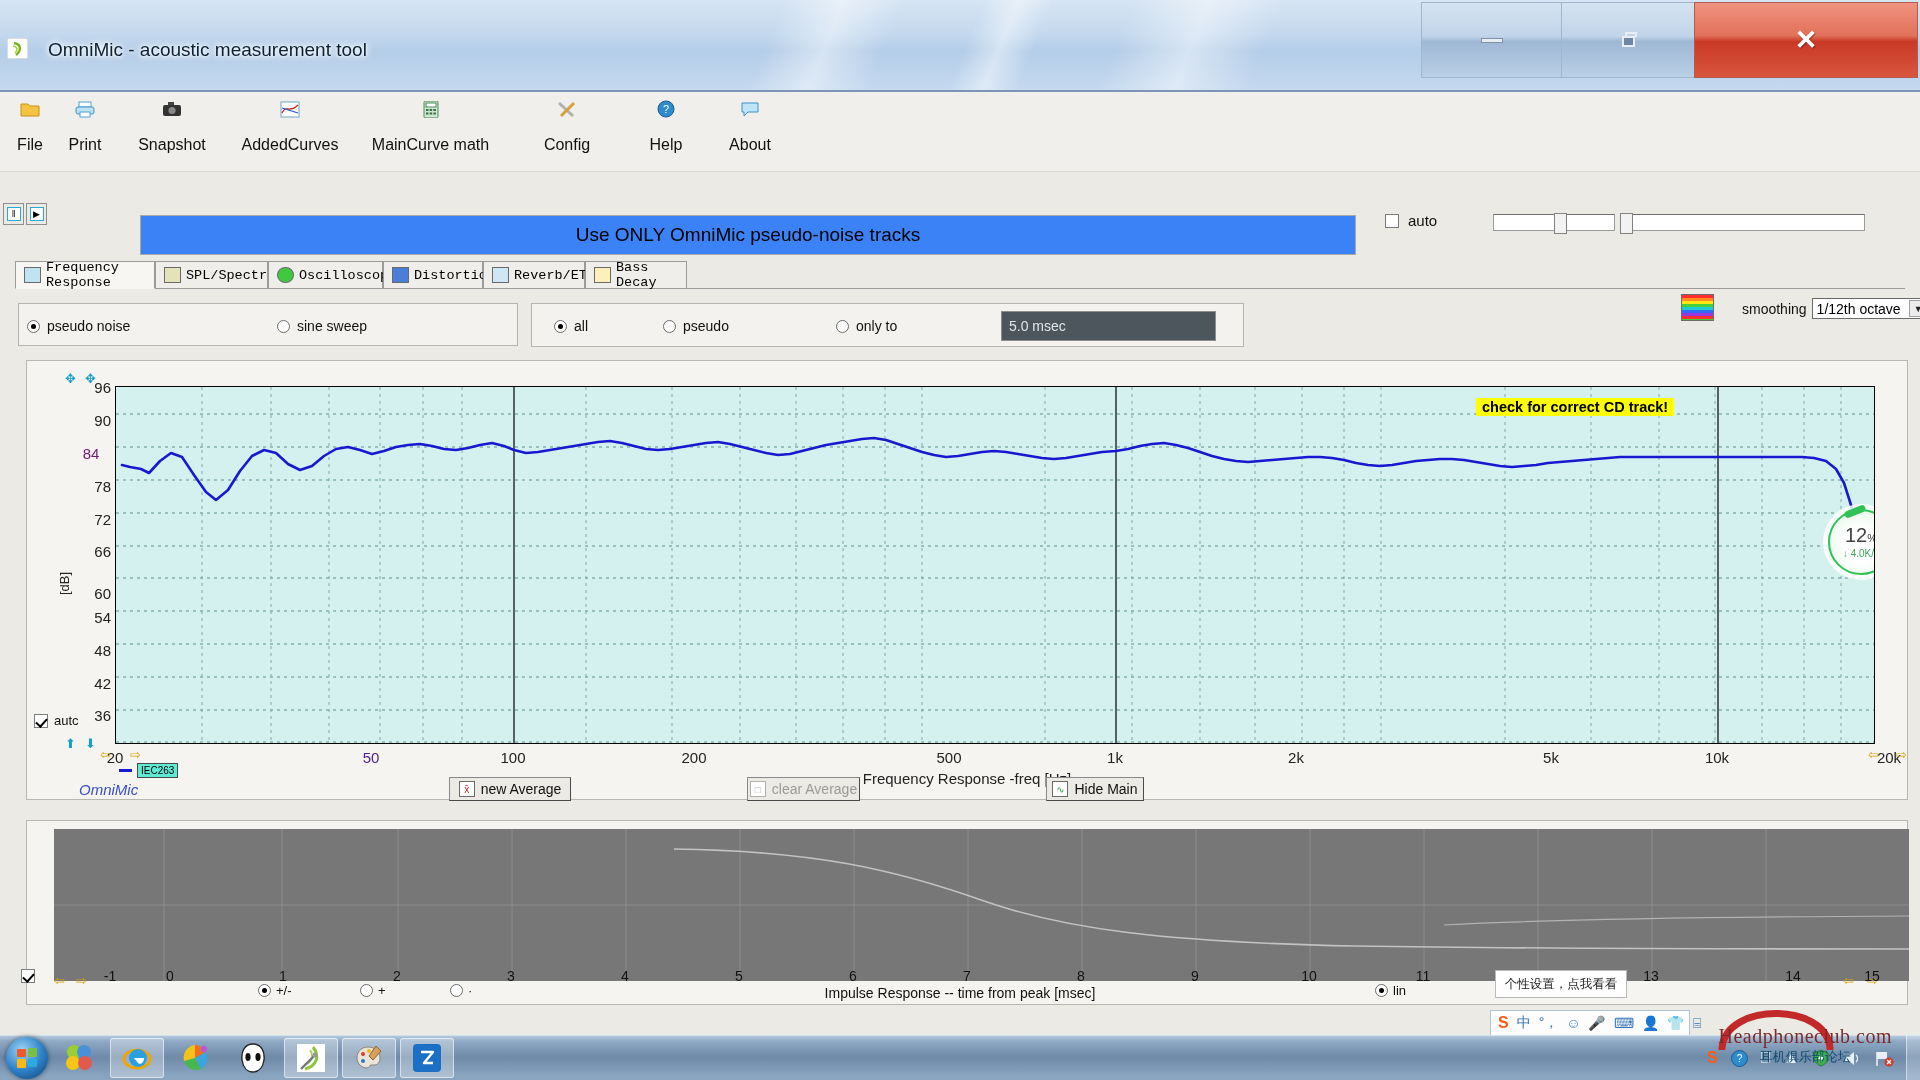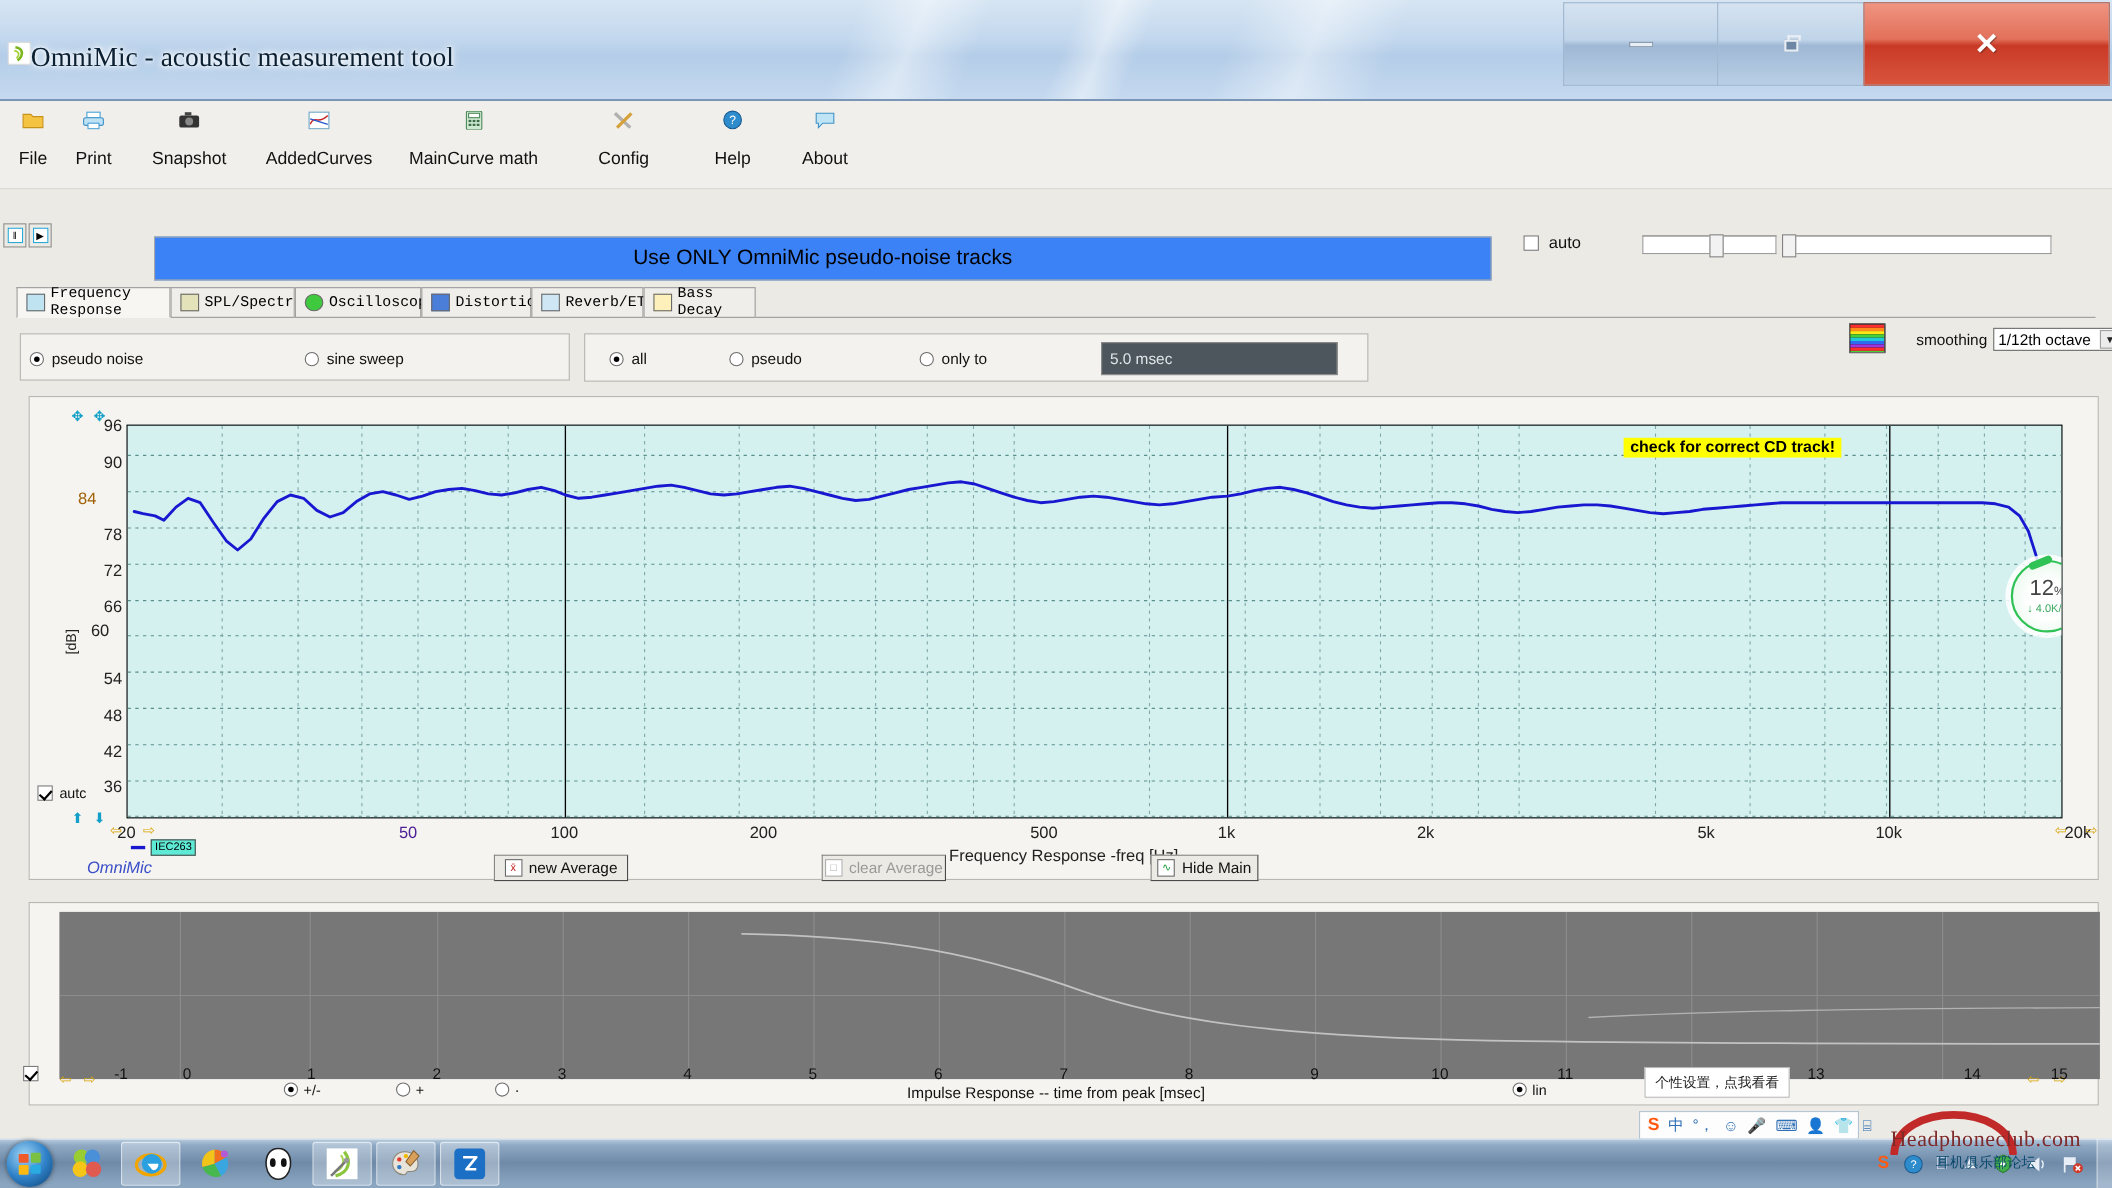--- a/index.html
+++ b/index.html
@@ -22,22 +22,22 @@
     background:linear-gradient(90deg,rgba(255,255,255,0) 0%,rgba(255,255,255,.45) 50%,rgba(255,255,255,0) 100%);
     transform:skewX(-22deg);
   }
   #titlebar .border-bot{position:absolute;left:0;bottom:0;width:100%;height:2px;background:#7a95b5;}
   #app-icon{
     position:absolute; left:7px; top:38px; width:21px; height:21px;
     background:#fff; border:1px solid #dcdcdc; border-radius:2px;
     display:flex; align-items:center; justify-content:center;
   }
   #title-text{
-    position:absolute; left:28px; top:39px; font-size:25px; color:#0b2033;
-    text-shadow:0 0 6px #fff,0 0 10px #fff,0 0 3px #fff; white-space:nowrap;font-family:Liberation Serif, serif;
+    position:absolute; left:48px; top:39px; font-size:19px; color:#0b2033;
+    text-shadow:0 0 6px #fff,0 0 10px #fff,0 0 3px #fff; white-space:nowrap;
   }
   .winbtn{
     position:absolute; top:2px; height:76px; border:1px solid #9fb6ce;
     display:flex;align-items:center;justify-content:center;
     background:linear-gradient(180deg,#d5e3f1 0%,#c0d4e9 45%,#9fb8d4 52%,#b9cfe6 100%);
   }
   #btn-min{left:1421px;width:140px;border-right:none;}
   #btn-max{left:1561px;width:133px;border-right:none;}
   #btn-close{
     left:1694px;width:224px;border-color:#b05b4c;
@@ -473,25 +473,25 @@
 
     <div id="dlbubble" style="position:absolute;left:1712px;top:122px">
       <div class="arcbit"></div>
       <div class="pct"><span>12</span><small>%</small></div>
       <div class="spd">↓ 4.0K/s</div>
     </div>
   </div>
 
   <div style="position:absolute;left:44px;top:18px;width:40px;text-align:right;font-size:15px;color:#222">96</div>
   <div style="position:absolute;left:44px;top:51px;width:40px;text-align:right;font-size:15px;color:#222">90</div>
-  <div style="position:absolute;left:44px;top:84px;width:40px;text-align:left;font-size:15px;color:#a16207">84</div>
+  <div style="position:absolute;left:44px;top:84px;width:40px;text-align:center;font-size:15px;color:#701a75">84</div>
   <div style="position:absolute;left:44px;top:117px;width:40px;text-align:right;font-size:15px;color:#222">78</div>
   <div style="position:absolute;left:44px;top:150px;width:40px;text-align:right;font-size:15px;color:#222">72</div>
   <div style="position:absolute;left:44px;top:182px;width:40px;text-align:right;font-size:15px;color:#222">66</div>
-  <div style="position:absolute;left:44px;top:204px;width:40px;text-align:center;font-size:15px;color:#222">60</div>
+  <div style="position:absolute;left:44px;top:224px;width:40px;text-align:right;font-size:15px;color:#222">60</div>
   <div style="position:absolute;left:44px;top:248px;width:40px;text-align:right;font-size:15px;color:#222">54</div>
   <div style="position:absolute;left:44px;top:281px;width:40px;text-align:right;font-size:15px;color:#222">48</div>
   <div style="position:absolute;left:44px;top:314px;width:40px;text-align:right;font-size:15px;color:#222">42</div>
   <div style="position:absolute;left:44px;top:346px;width:40px;text-align:right;font-size:15px;color:#222">36</div>
 
   <div style="position:absolute;left:26px;top:215px;font-size:13px;color:#222;transform:rotate(-90deg);transform-origin:center">[dB]</div>
 
   <div style="position:absolute;left:88px;top:388px;font-size:15px;color:#222;transform:translateX(-50%)">20</div>
   <div style="position:absolute;left:344px;top:388px;font-size:15px;color:#4c1d95;transform:translateX(-50%)">50</div>
   <div style="position:absolute;left:486px;top:388px;font-size:15px;color:#222;transform:translateX(-50%)">100</div>

